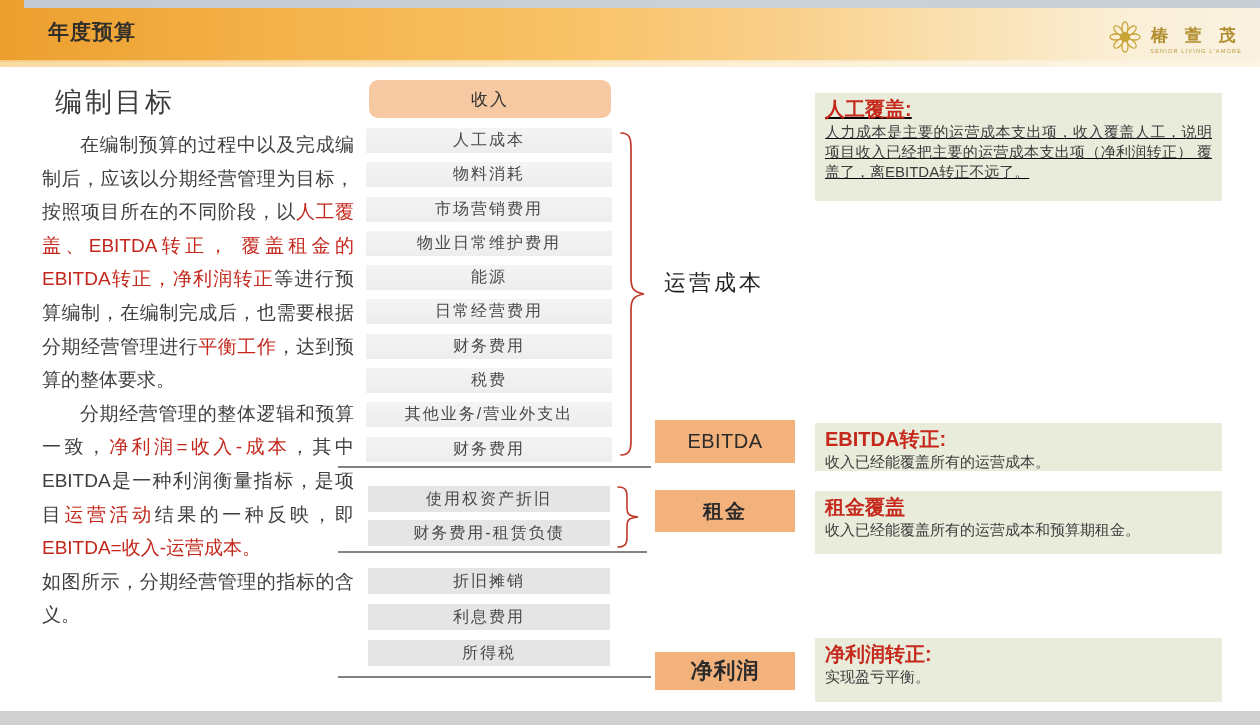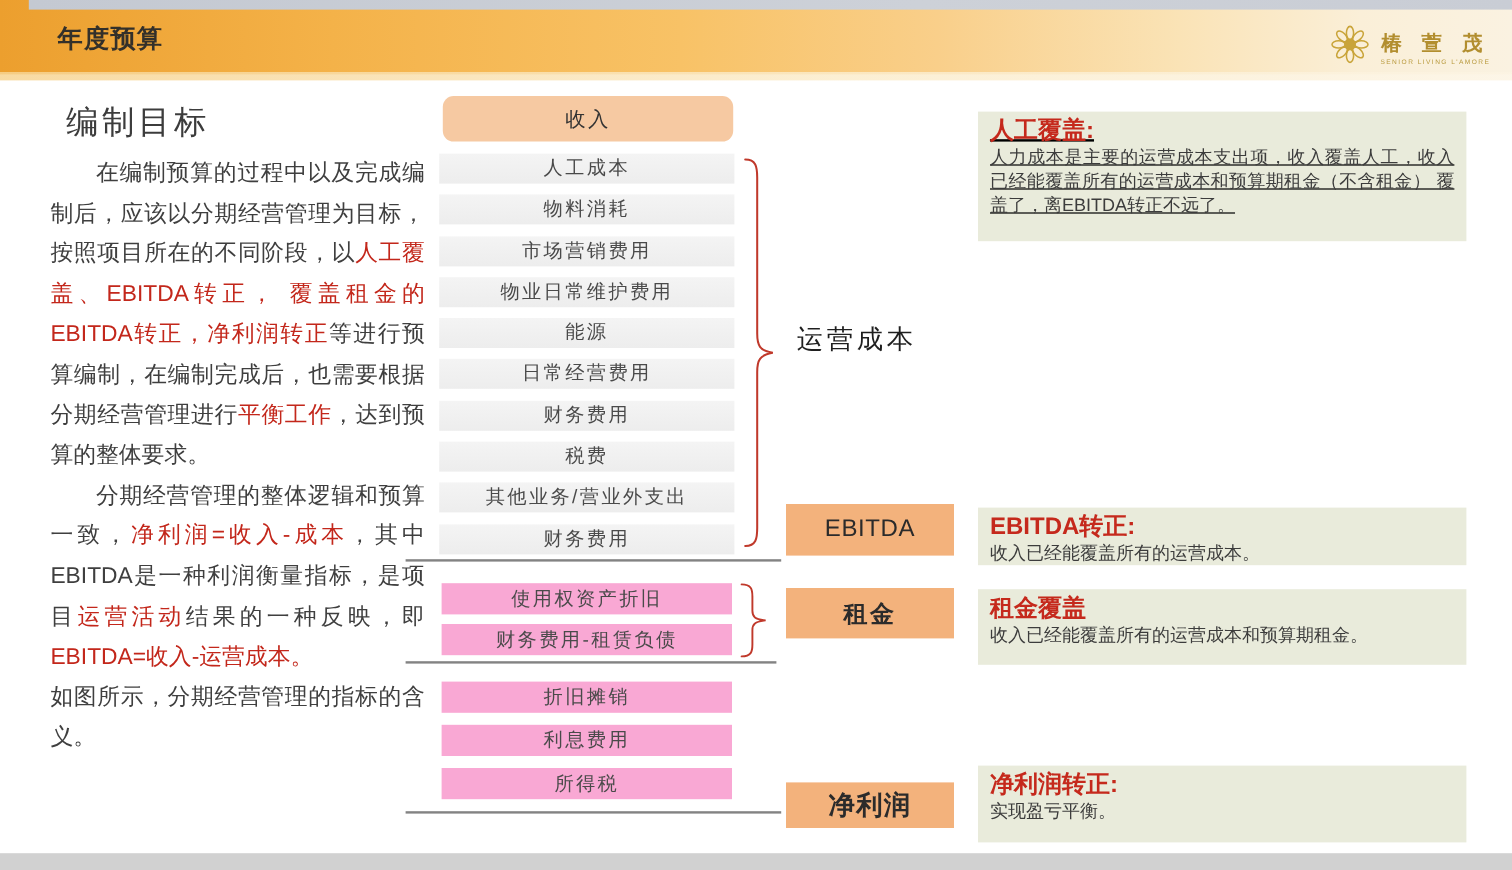--- a/index.html
+++ b/index.html
@@ -49,21 +49,21 @@
   }
   .cost-list{position:absolute;left:366px;top:128px;width:246px;display:flex;flex-direction:column;gap:9.3px;}
   .cost-item{
     height:25px;background:linear-gradient(#f4f4f4,#ededed);
     display:flex;align-items:center;justify-content:center;
     font-size:16px;color:#4a4a4a;letter-spacing:2px;
   }
   .rent-list{position:absolute;left:368px;top:486px;width:242px;display:flex;flex-direction:column;gap:8px;}
   .np-list{position:absolute;left:368px;top:568px;width:242px;display:flex;flex-direction:column;gap:10px;}
   .peach-item{
-    height:26px;background:#f9a8d4;
+    height:26px;background:#e5e5e5;
     display:flex;align-items:center;justify-content:center;
     font-size:16px;color:#4a4a4a;letter-spacing:2px;
   }
   .hline{position:absolute;height:2px;background:#838383;}
   .hline1{left:338px;top:466px;width:313px;}
   .hline2{left:338px;top:551px;width:309px;}
   .hline3{left:338px;top:676px;width:313px;}
   .brace{position:absolute;}
   .oc-label{
     position:absolute;left:664px;top:268px;font-size:22px;color:#1f1f1f;letter-spacing:3px;
@@ -167,21 +167,21 @@
     </div>
 
   <div class="hline hline3"></div>
 
   <div class="stage-box box-ebitda">EBITDA</div>
   <div class="stage-box box-rent">租金</div>
   <div class="stage-box box-np">净利润</div>
 
   <div class="panel panel-1">
     <div class="panel-title">人工覆盖:</div>
-    <div class="panel-body">人力成本是主要的运营成本支出项，收入覆盖人工，收入已经能覆盖所有的运营成本和预算期租金（不含租金） 覆盖了，离EBITDA转正不远了。</div>
+    <div class="panel-body">人力成本是主要的运营成本支出项，收入覆盖人工，说明项目收入已经把主要的运营成本支出项（净利润转正） 覆盖了，离EBITDA转正不远了。</div>
   </div>
   <div class="panel panel-2">
     <div class="panel-title">EBITDA转正:</div>
     <div class="panel-body">收入已经能覆盖所有的运营成本。</div>
   </div>
   <div class="panel panel-3">
     <div class="panel-title">租金覆盖</div>
     <div class="panel-body">收入已经能覆盖所有的运营成本和预算期租金。</div>
   </div>
   <div class="panel panel-4">

